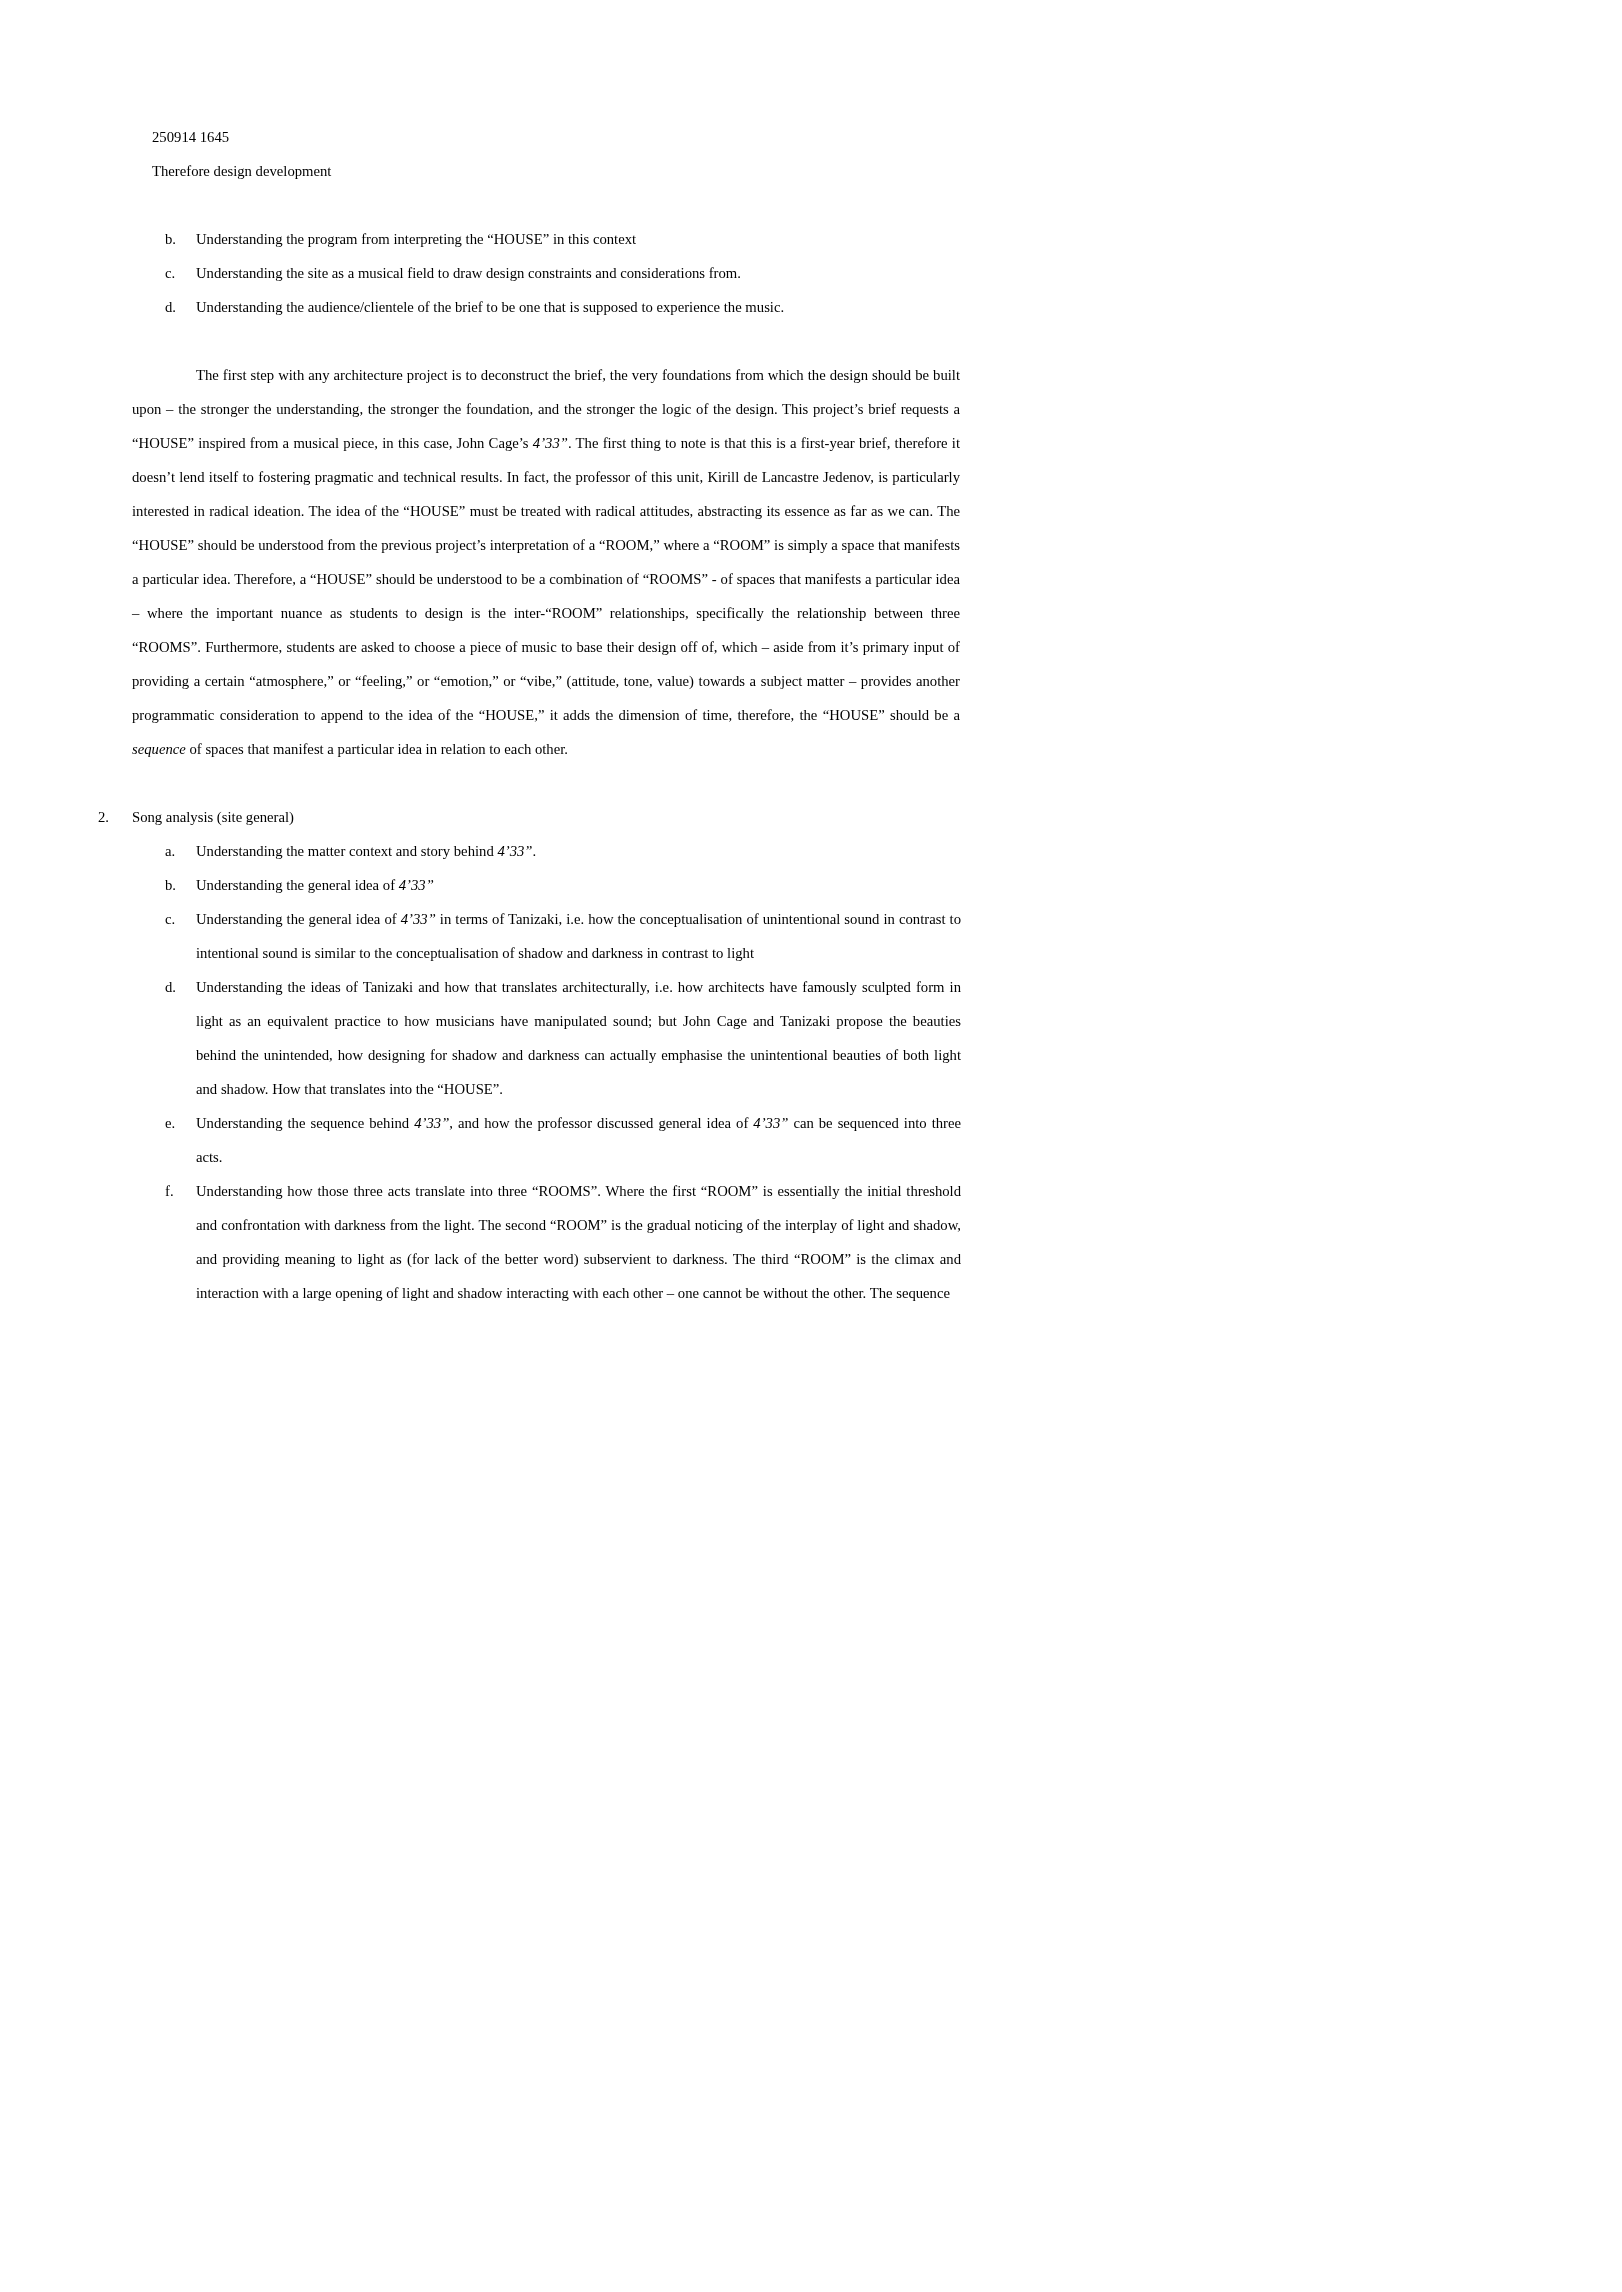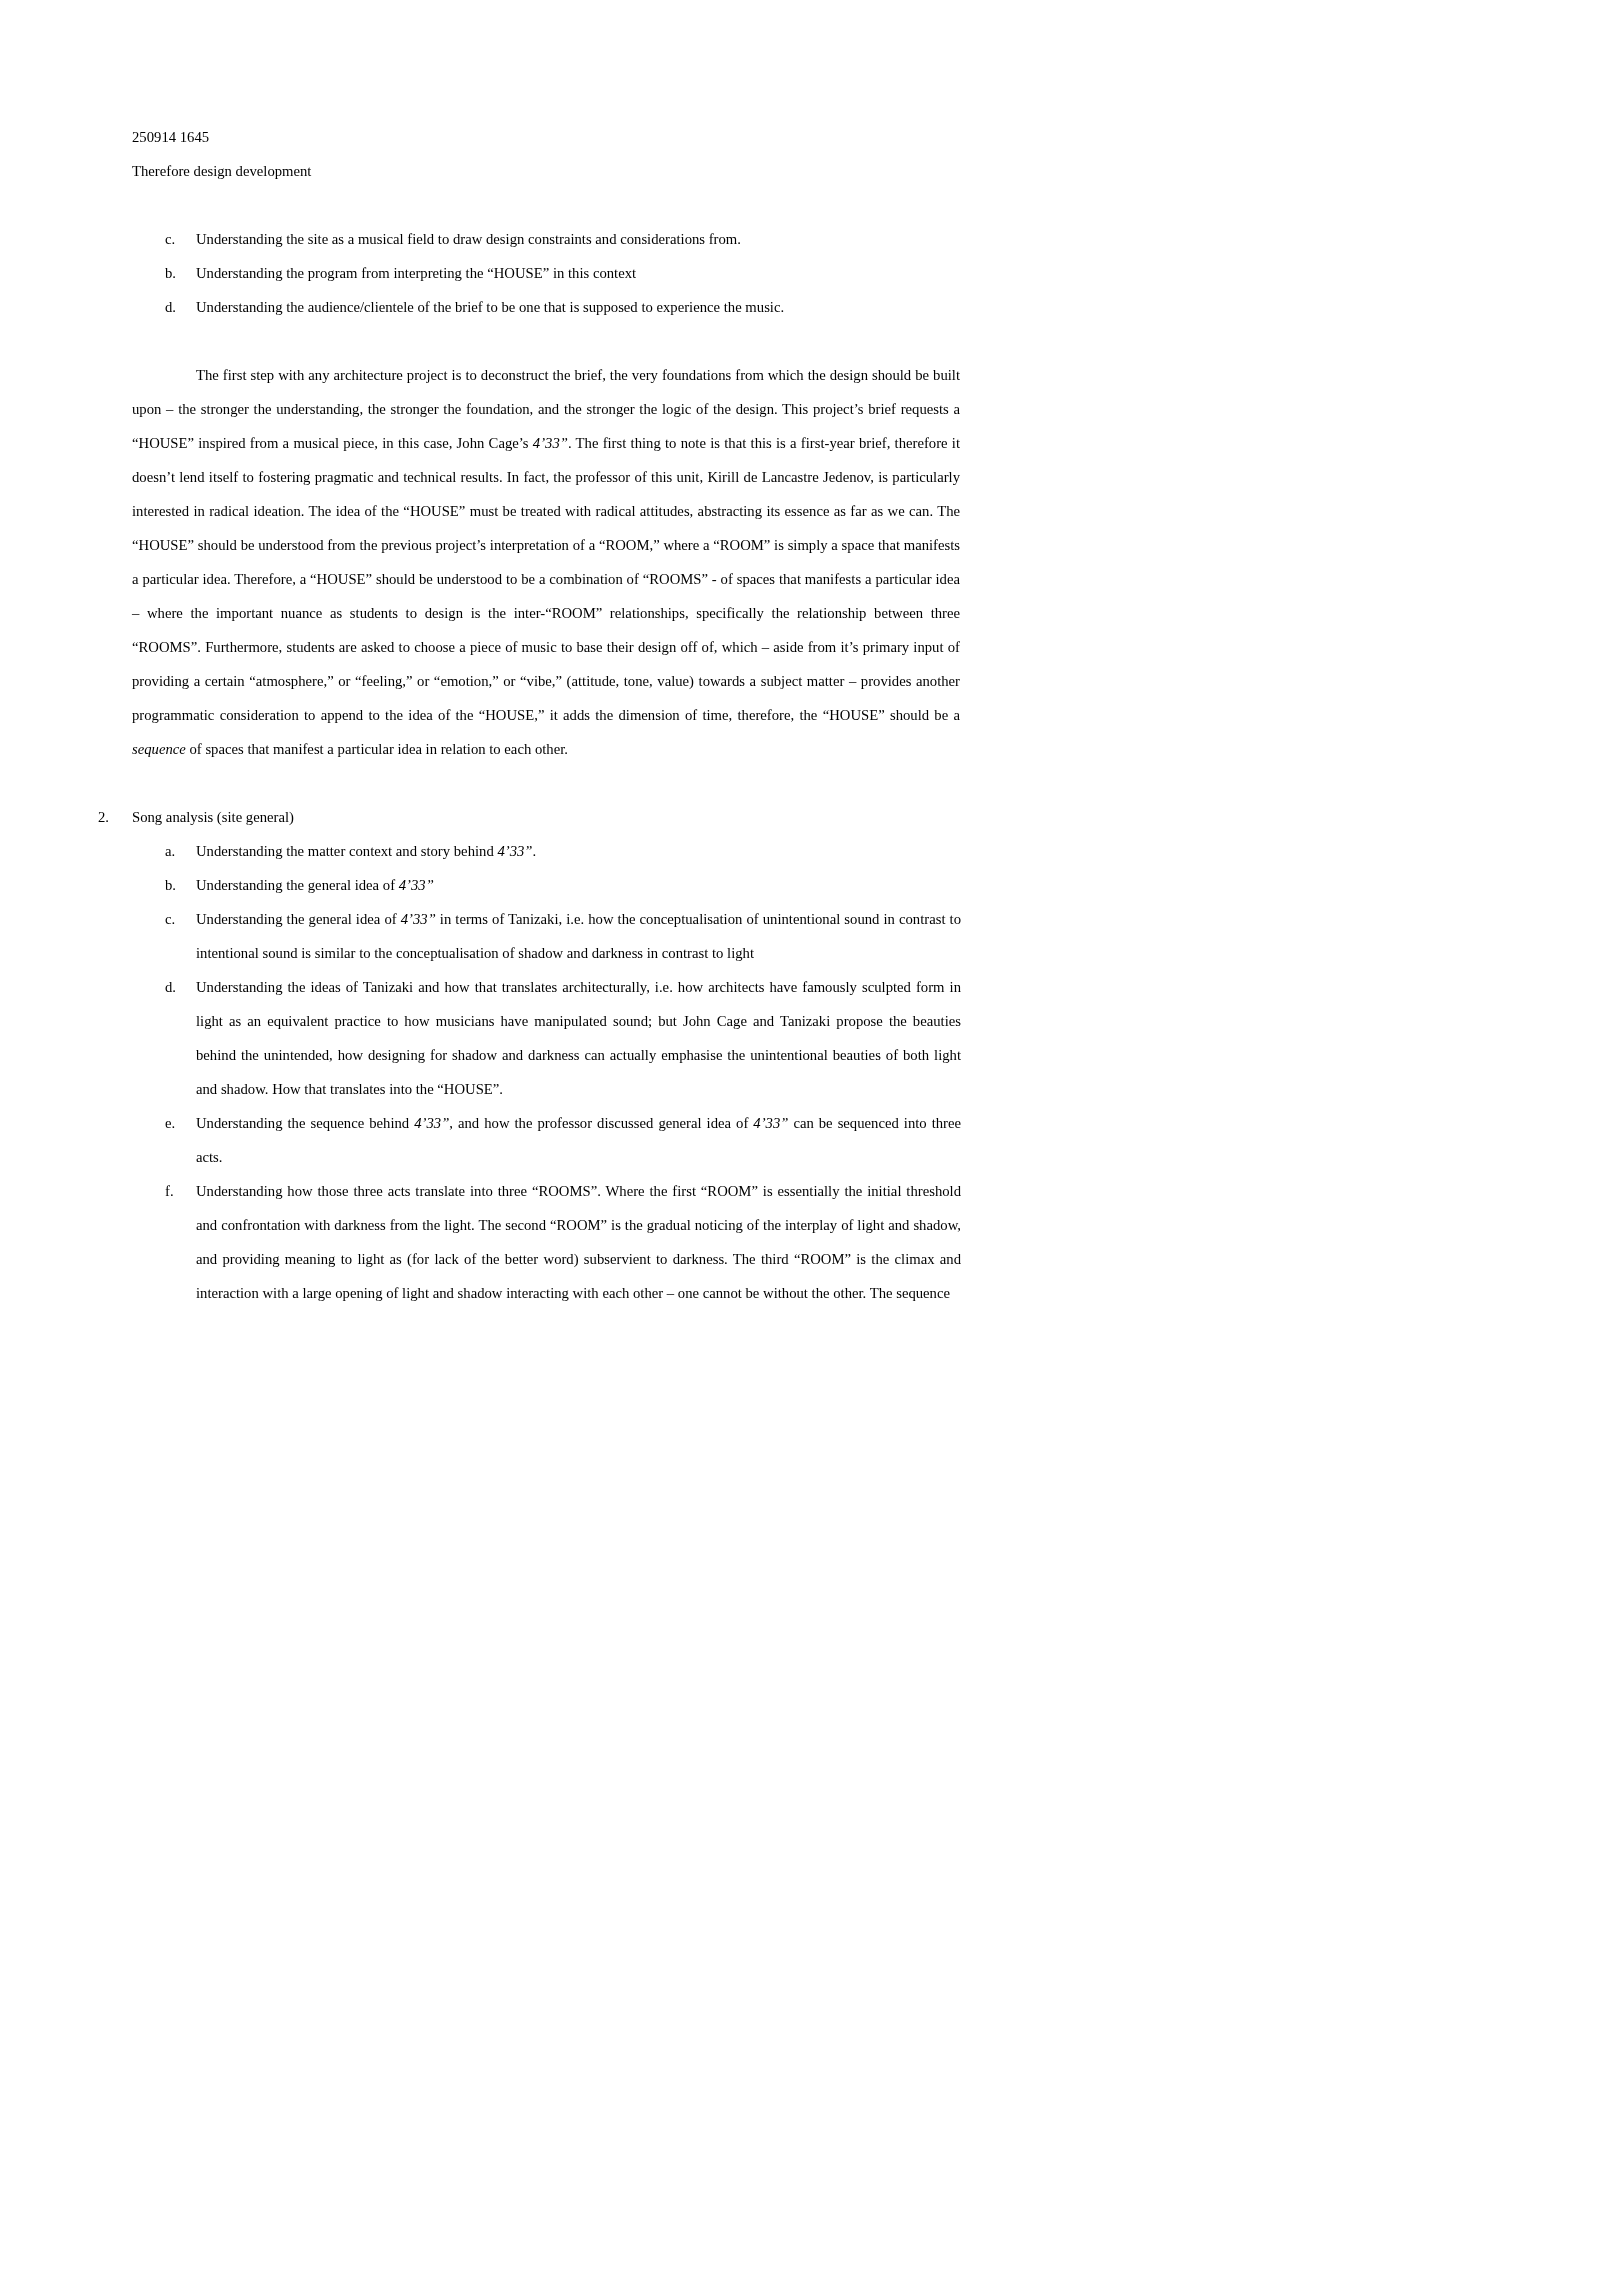--- a/index.html
+++ b/index.html
@@ -14,21 +14,21 @@
     font-size: 14.7px;
     line-height: 34px;
     overflow: hidden;
   }
   .content {
     position: absolute;
     left: 98px;
     top: 120px;
     width: 863px;
   }
-  .header { margin-left: 34px; }
+  .header { margin-left: 54px; }
   .section { margin-top: 34px; }
   .sect-head .num { display: inline-block; width: 34px; }
   .sub {
     padding-left: 98px;
     text-indent: -31px;
     text-align: justify;
   }
   .sub .letter {
     display: inline-block;
     width: 31px;
@@ -49,22 +49,22 @@
 <div class="page">
   <div class="content">
 
     <div class="header">
       <div>250914 1645</div>
       <div>Therefore design development</div>
     </div>
 
     <div class="section">
 
+      <div class="sub"><span class="letter">b.</span><span><span>Understanding the program from interpreting the “HOUSE” in this context</span></span></div>
       <div class="sub"><span class="letter">c.</span><span><span>Understanding the site as a musical field to draw design constraints and considerations from.</span></span></div>
-      <div class="sub"><span class="letter">b.</span><span><span>Understanding the program from interpreting the “HOUSE” in this context</span></span></div>
       <div class="sub"><span class="letter">d.</span><span><span>Understanding the audience/clientele of the brief to be one that is supposed to experience the music.</span></span></div>
 
       <div class="para"><span>The first step with any architecture project is to deconstruct the brief, the very foundations from which the design should be built upon – the stronger the understanding, the stronger the foundation, and the stronger the logic of the design. This project’s brief requests a “HOUSE” inspired from a musical piece, in this case, John Cage’s </span><i>4’33”</i><span>. The first thing to note is that this is a first-year brief, therefore it doesn’t lend itself to fostering pragmatic and technical results. In fact, the professor of this unit, Kirill de Lancastre Jedenov, is particularly interested in radical ideation. The idea of the “HOUSE” must be treated with radical attitudes, abstracting its essence as far as we can. The “HOUSE” should be understood from the previous project’s interpretation of a “ROOM,” where a “ROOM” is simply a space that manifests a particular idea. Therefore, a “HOUSE” should be understood to be a combination of “ROOMS” - of spaces that manifests a particular idea – where the important nuance as students to design is the inter-“ROOM” relationships, specifically the relationship between three “ROOMS”. Furthermore, students are asked to choose a piece of music to base their design off of, which – aside from it’s primary input of providing a certain “atmosphere,” or “feeling,” or “emotion,” or “vibe,” (attitude, tone, value) towards a subject matter – provides another programmatic consideration to append to the idea of the “HOUSE,” it adds the dimension of time, therefore, the “HOUSE” should be a </span><i>sequence</i><span> of spaces that manifest a particular idea in relation to each other.</span></div>
     </div>
 
     <div class="section">
       <div class="sect-head"><span class="num">2.</span><span>Song analysis (site general)</span></div>
 
       <div class="sub"><span class="letter">a.</span><span><span>Understanding the matter context and story behind </span><i>4’33”</i><span>.</span></span></div>
       <div class="sub"><span class="letter">b.</span><span><span>Understanding the general idea of </span><i>4’33”</i></span></div>

